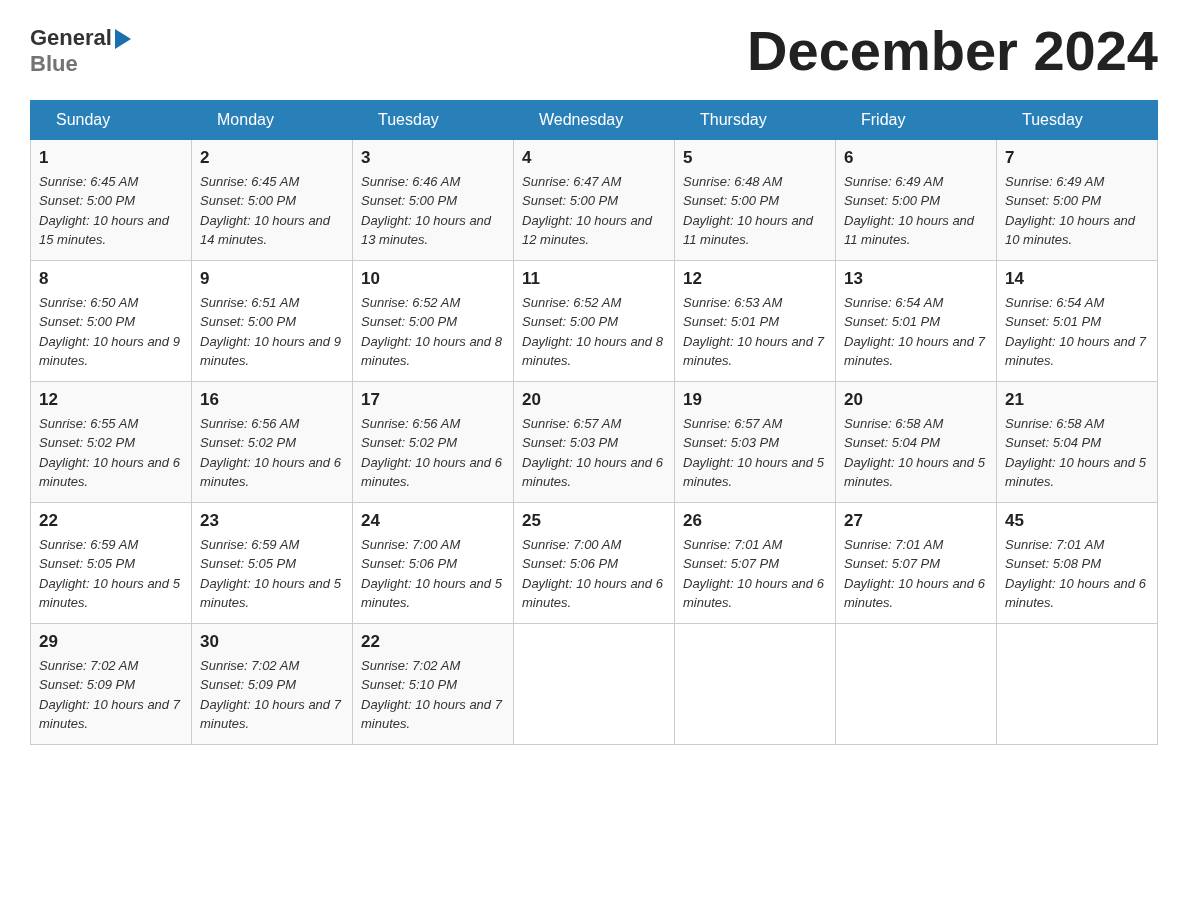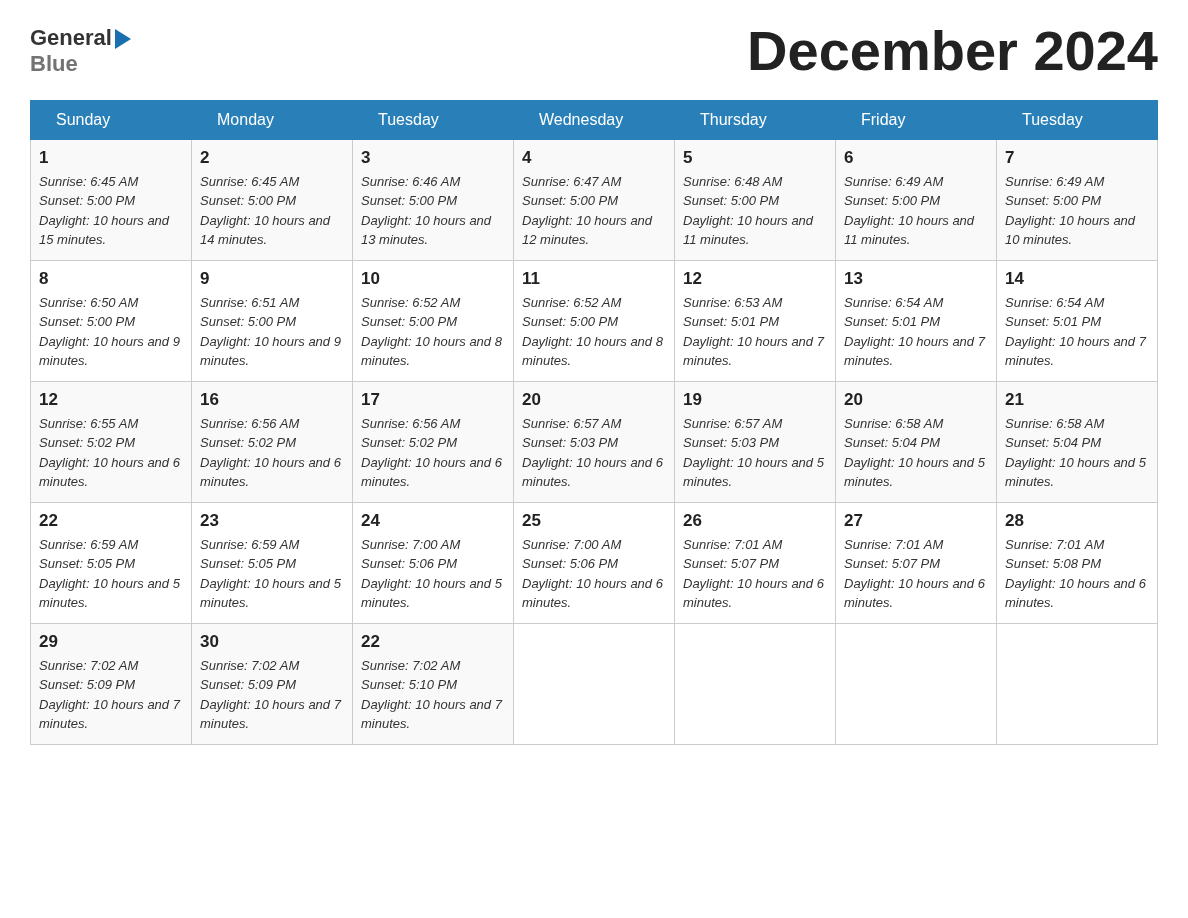--- a/index.html
+++ b/index.html
@@ -241,21 +241,21 @@
       </td>
         <td>
         <span class="day-number">26</span>
         <span class="day-info">Sunrise: 7:01 AM<br>Sunset: 5:07 PM<br>Daylight: 10 hours and 6 minutes.</span>
       </td>
         <td>
         <span class="day-number">27</span>
         <span class="day-info">Sunrise: 7:01 AM<br>Sunset: 5:07 PM<br>Daylight: 10 hours and 6 minutes.</span>
       </td>
         <td>
-        <span class="day-number">28</span>
+        <span class="day-number">45</span>
         <span class="day-info">Sunrise: 7:01 AM<br>Sunset: 5:08 PM<br>Daylight: 10 hours and 6 minutes.</span>
       </td>
       </tr>
       <tr>
         <td>
         <span class="day-number">29</span>
         <span class="day-info">Sunrise: 7:02 AM<br>Sunset: 5:09 PM<br>Daylight: 10 hours and 7 minutes.</span>
       </td>
         <td>
         <span class="day-number">30</span>

